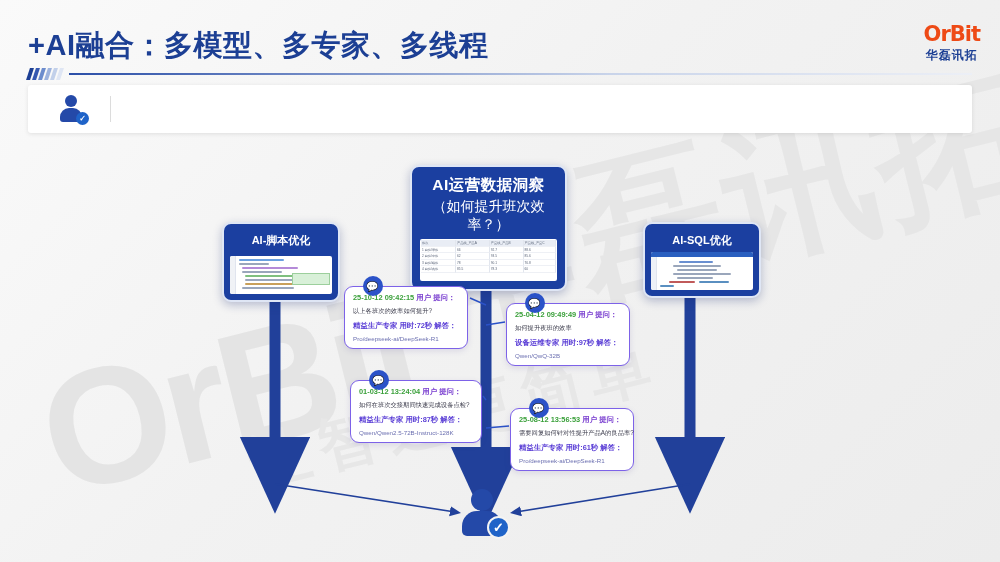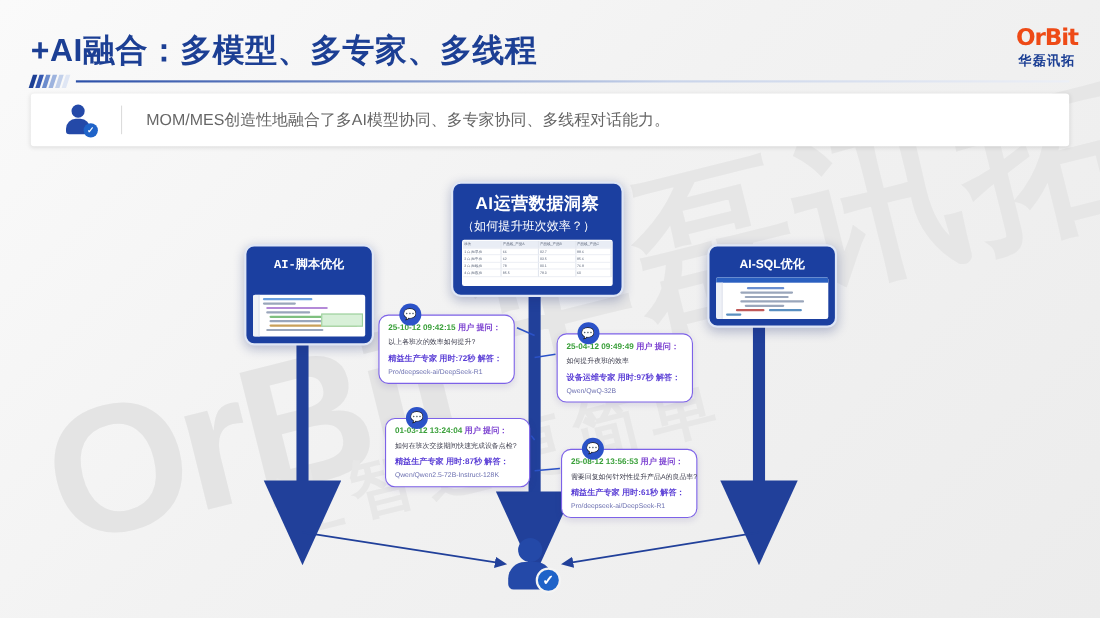--- a/index.html
+++ b/index.html
@@ -49,30 +49,30 @@
                    display:flex; align-items:center; justify-content:center;
                    color:#fff; font-weight:bold; }
 
   
   .node { position:absolute; background:#1b3fa0; border-radius:9px; padding:6px;
           box-shadow:0 3px 10px rgba(20,40,110,.28); border:2px solid #dfe6f5; }
   .node-title { color:#fff; font-weight:bold; text-align:center; }
   .node-shot { background:#fff; border-radius:2px; overflow:hidden; position:relative; }
 
   #node-script { left:222px; top:222px; width:118px; }
-  #node-script .node-title { font-size:11px; padding:3px 0 20px;font-family:Liberation Mono, monospace; }
+  #node-script .node-title { font-size:11px; padding:3px 0 8px; }
   #node-script .node-shot { height:38px; }
 
   #node-sql { left:643px; top:222px; width:118px; }
   #node-sql .node-title { font-size:11px; padding:3px 0 4px; }
   #node-sql .node-shot { height:38px; }
 
   #node-center { left:410px; top:165px; width:157px; padding:8px 8px 8px; }
   #node-center .node-title { font-size:15.5px; letter-spacing:.5px; }
-  #node-center .node-sub { color:#fff; font-size:11px; text-align:left; margin:2px 0 5px; }
+  #node-center .node-sub { color:#fff; font-size:14px; text-align:center; margin:2px 0 5px; }
   #node-center .node-shot { height:42px; }
 
   
   .codeline { position:absolute; height:1.5px; border-radius:1px; }
   .gutter { position:absolute; left:0; top:0; bottom:0; width:6px; background:#f0f2f6;
             border-right:1px solid #e0e4ee; }
   .sqlbar { position:absolute; left:0; right:0; top:0; height:5px; background:#2a5fc0; }
 
   
   .mini-table { position:absolute; inset:0; padding:1px; }
@@ -134,21 +134,20 @@
 
 <div class="infobar">
   <div class="av">
     <div class="person" style="width:30px;height:30px;">
       <div class="head" style="left:7px;top:1px;width:12px;height:12px;"></div>
       <div class="body" style="left:2px;top:14px;width:22px;height:14px;border-radius:9px 9px 3px 3px;"></div>
       <div class="badge" style="right:-1px;bottom:-1px;width:13px;height:13px;font-size:8px;">✓</div>
     </div>
   </div>
   <div class="sep"></div>
-  <div class="txt">MOM/MES创造性地融合了多AI模型协同、多专家协同、多线程对话能力。</div>
 </div>
 
 <svg class="links">
   <defs>
     <marker id="ah" markerWidth="7" markerHeight="7" refX="3.2" refY="3.2" orient="auto">
       <path d="M0,0 L7,3.2 L0,6.4 z" fill="#21409a"></path>
     </marker>
   </defs>
 
   <line x1="275" y1="276" x2="275" y2="472" stroke="#21409a" stroke-width="11" marker-end="url(#ah)"></line>

